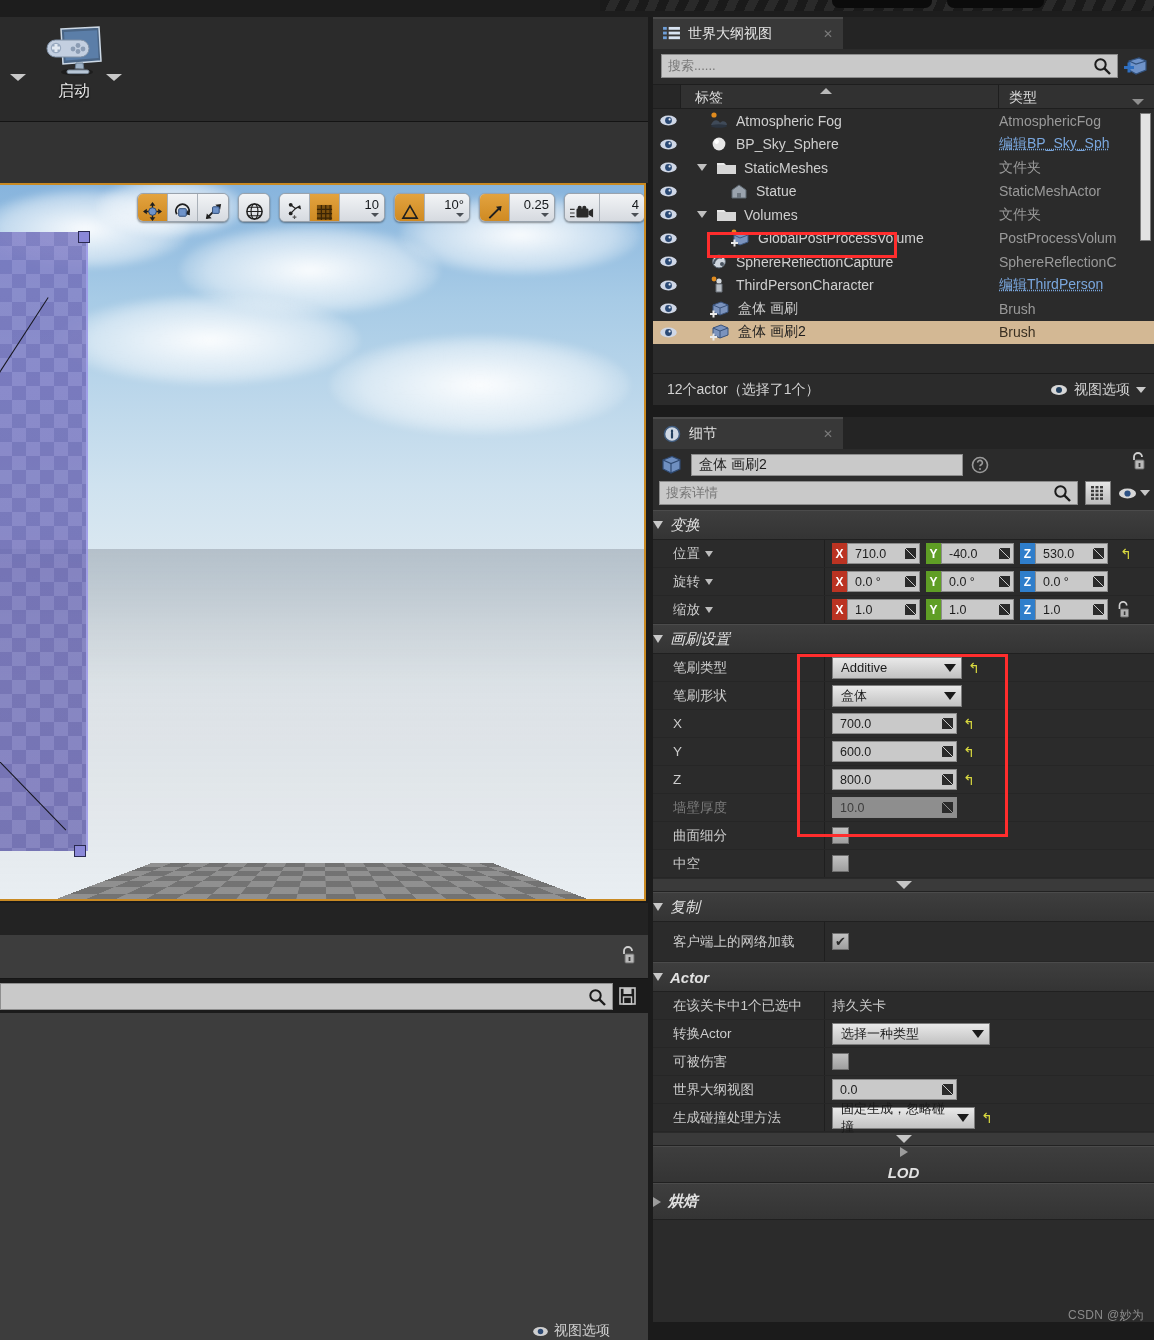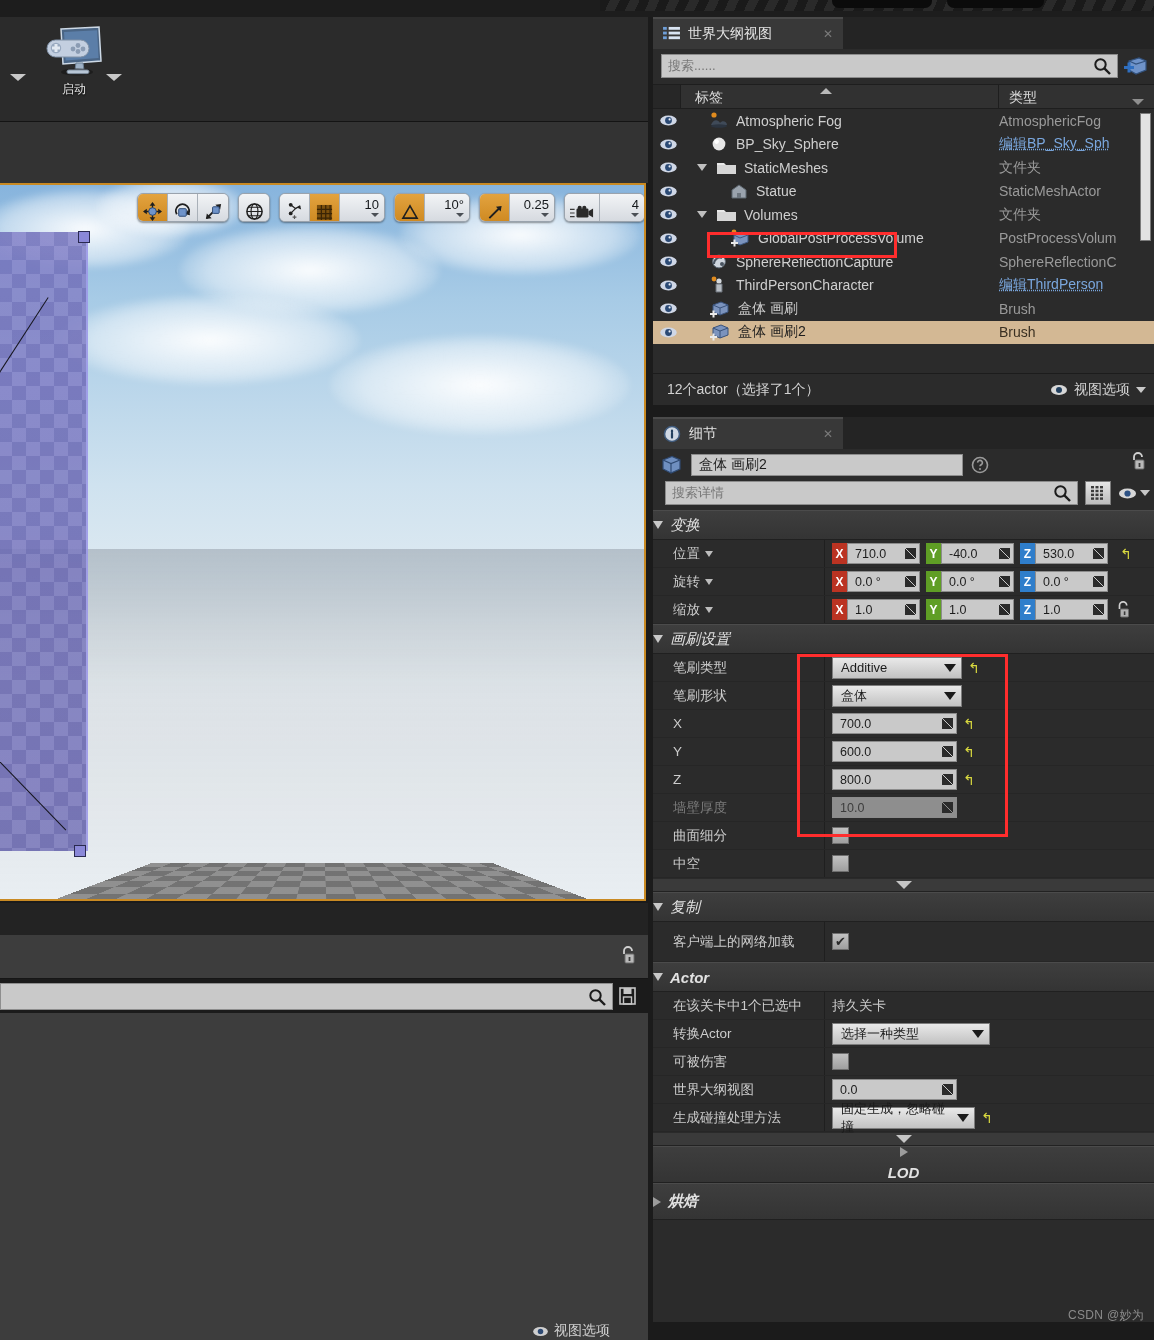--- a/index.html
+++ b/index.html
@@ -32,21 +32,21 @@
     position: absolute; left: 0; top: 17px; width: 648px; height: 105px;
     background: #2b2b2b;
     border-bottom: 1px solid #141414;
   }
   .launch-btn {
     position: absolute; left: 28px; top: 8px; width: 92px; height: 88px;
     display: flex; flex-direction: column; align-items: center; justify-content: flex-start;
   }
   .launch-icon { width: 62px; height: 54px; position: relative; }
   .launch-label {
-    font-size: 12px; color: #e8e8e8; margin-top: 2px;
+    font-size: 16px; color: #e8e8e8; margin-top: 2px;
     text-shadow: 0 1px 2px #000;
   }
   .caret-down {
     position: absolute; width: 0; height: 0;
     border-left: 8px solid transparent; border-right: 8px solid transparent;
     border-top: 7px solid #c8c8c8;
   }
   .caret-l { left: 10px; top: 57px; }
   .caret-r { left: 106px; top: 57px; }
 
@@ -252,21 +252,21 @@
     background: #2b2b2b;
   }
   .det-namebar {
     display: flex; align-items: center; gap: 8px; height: 32px; padding: 0 8px 0 6px;
     position: relative;
   }
   .det-name-input {
     width: 272px; height: 22px; background: #c9c9c9; border: 1px solid #8c8c8c;
     font-size: 14px; color: #1b1b1b; display: flex; align-items: center; padding: 0 7px;
   }
-  .det-search-row { display: flex; align-items: center; gap: 7px; padding: 0 4px 5px 12px; justify-content: space-between; }
+  .det-search-row { display: flex; align-items: center; gap: 7px; padding: 0 4px 5px 6px; justify-content: space-between; }
   .det-search {
     flex: 1; height: 24px; background: #c9c9c9; border: 1px solid #8c8c8c;
     display: flex; align-items: center; padding: 0 6px; font-size: 13px; color: #787878;
   }
   .grid-btn {
     width: 26px; height: 24px; background: linear-gradient(#e5e5e5,#bcbcbc);
     border: 1px solid #7d7d7d; display: flex; align-items: center; justify-content: center;
   }
   .sect-hdr {
     display: flex; align-items: center; height: 30px;

